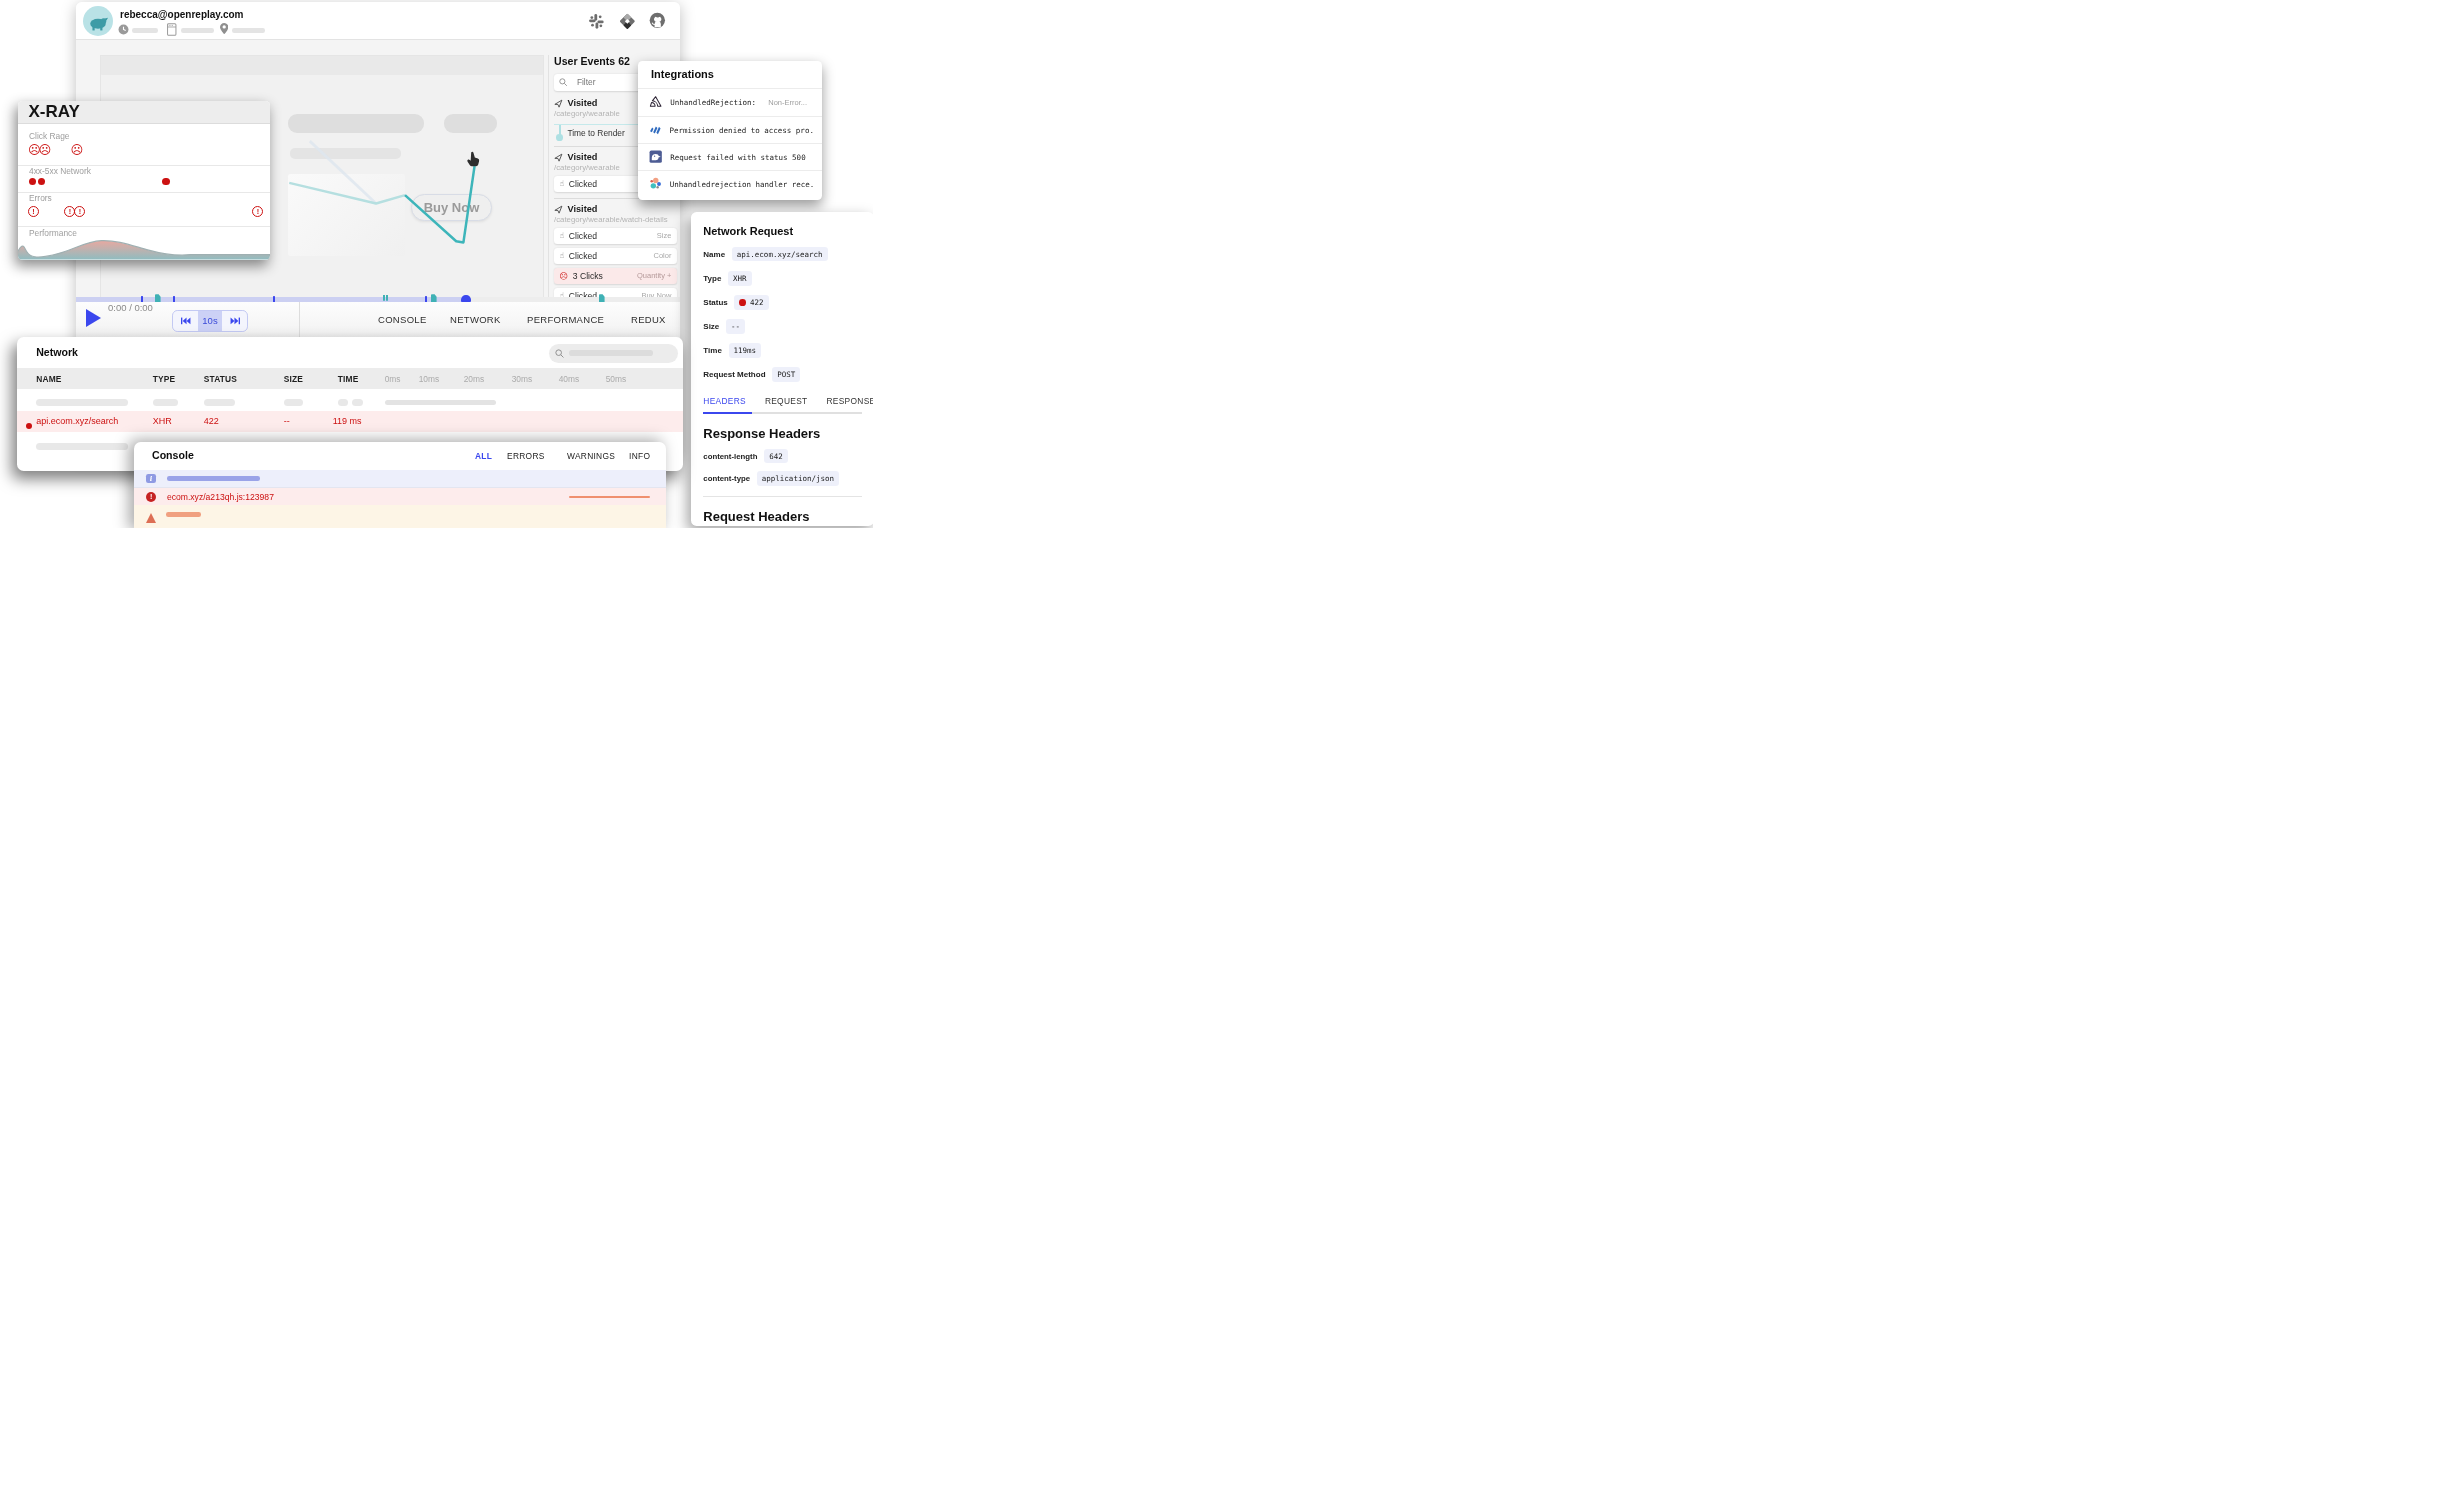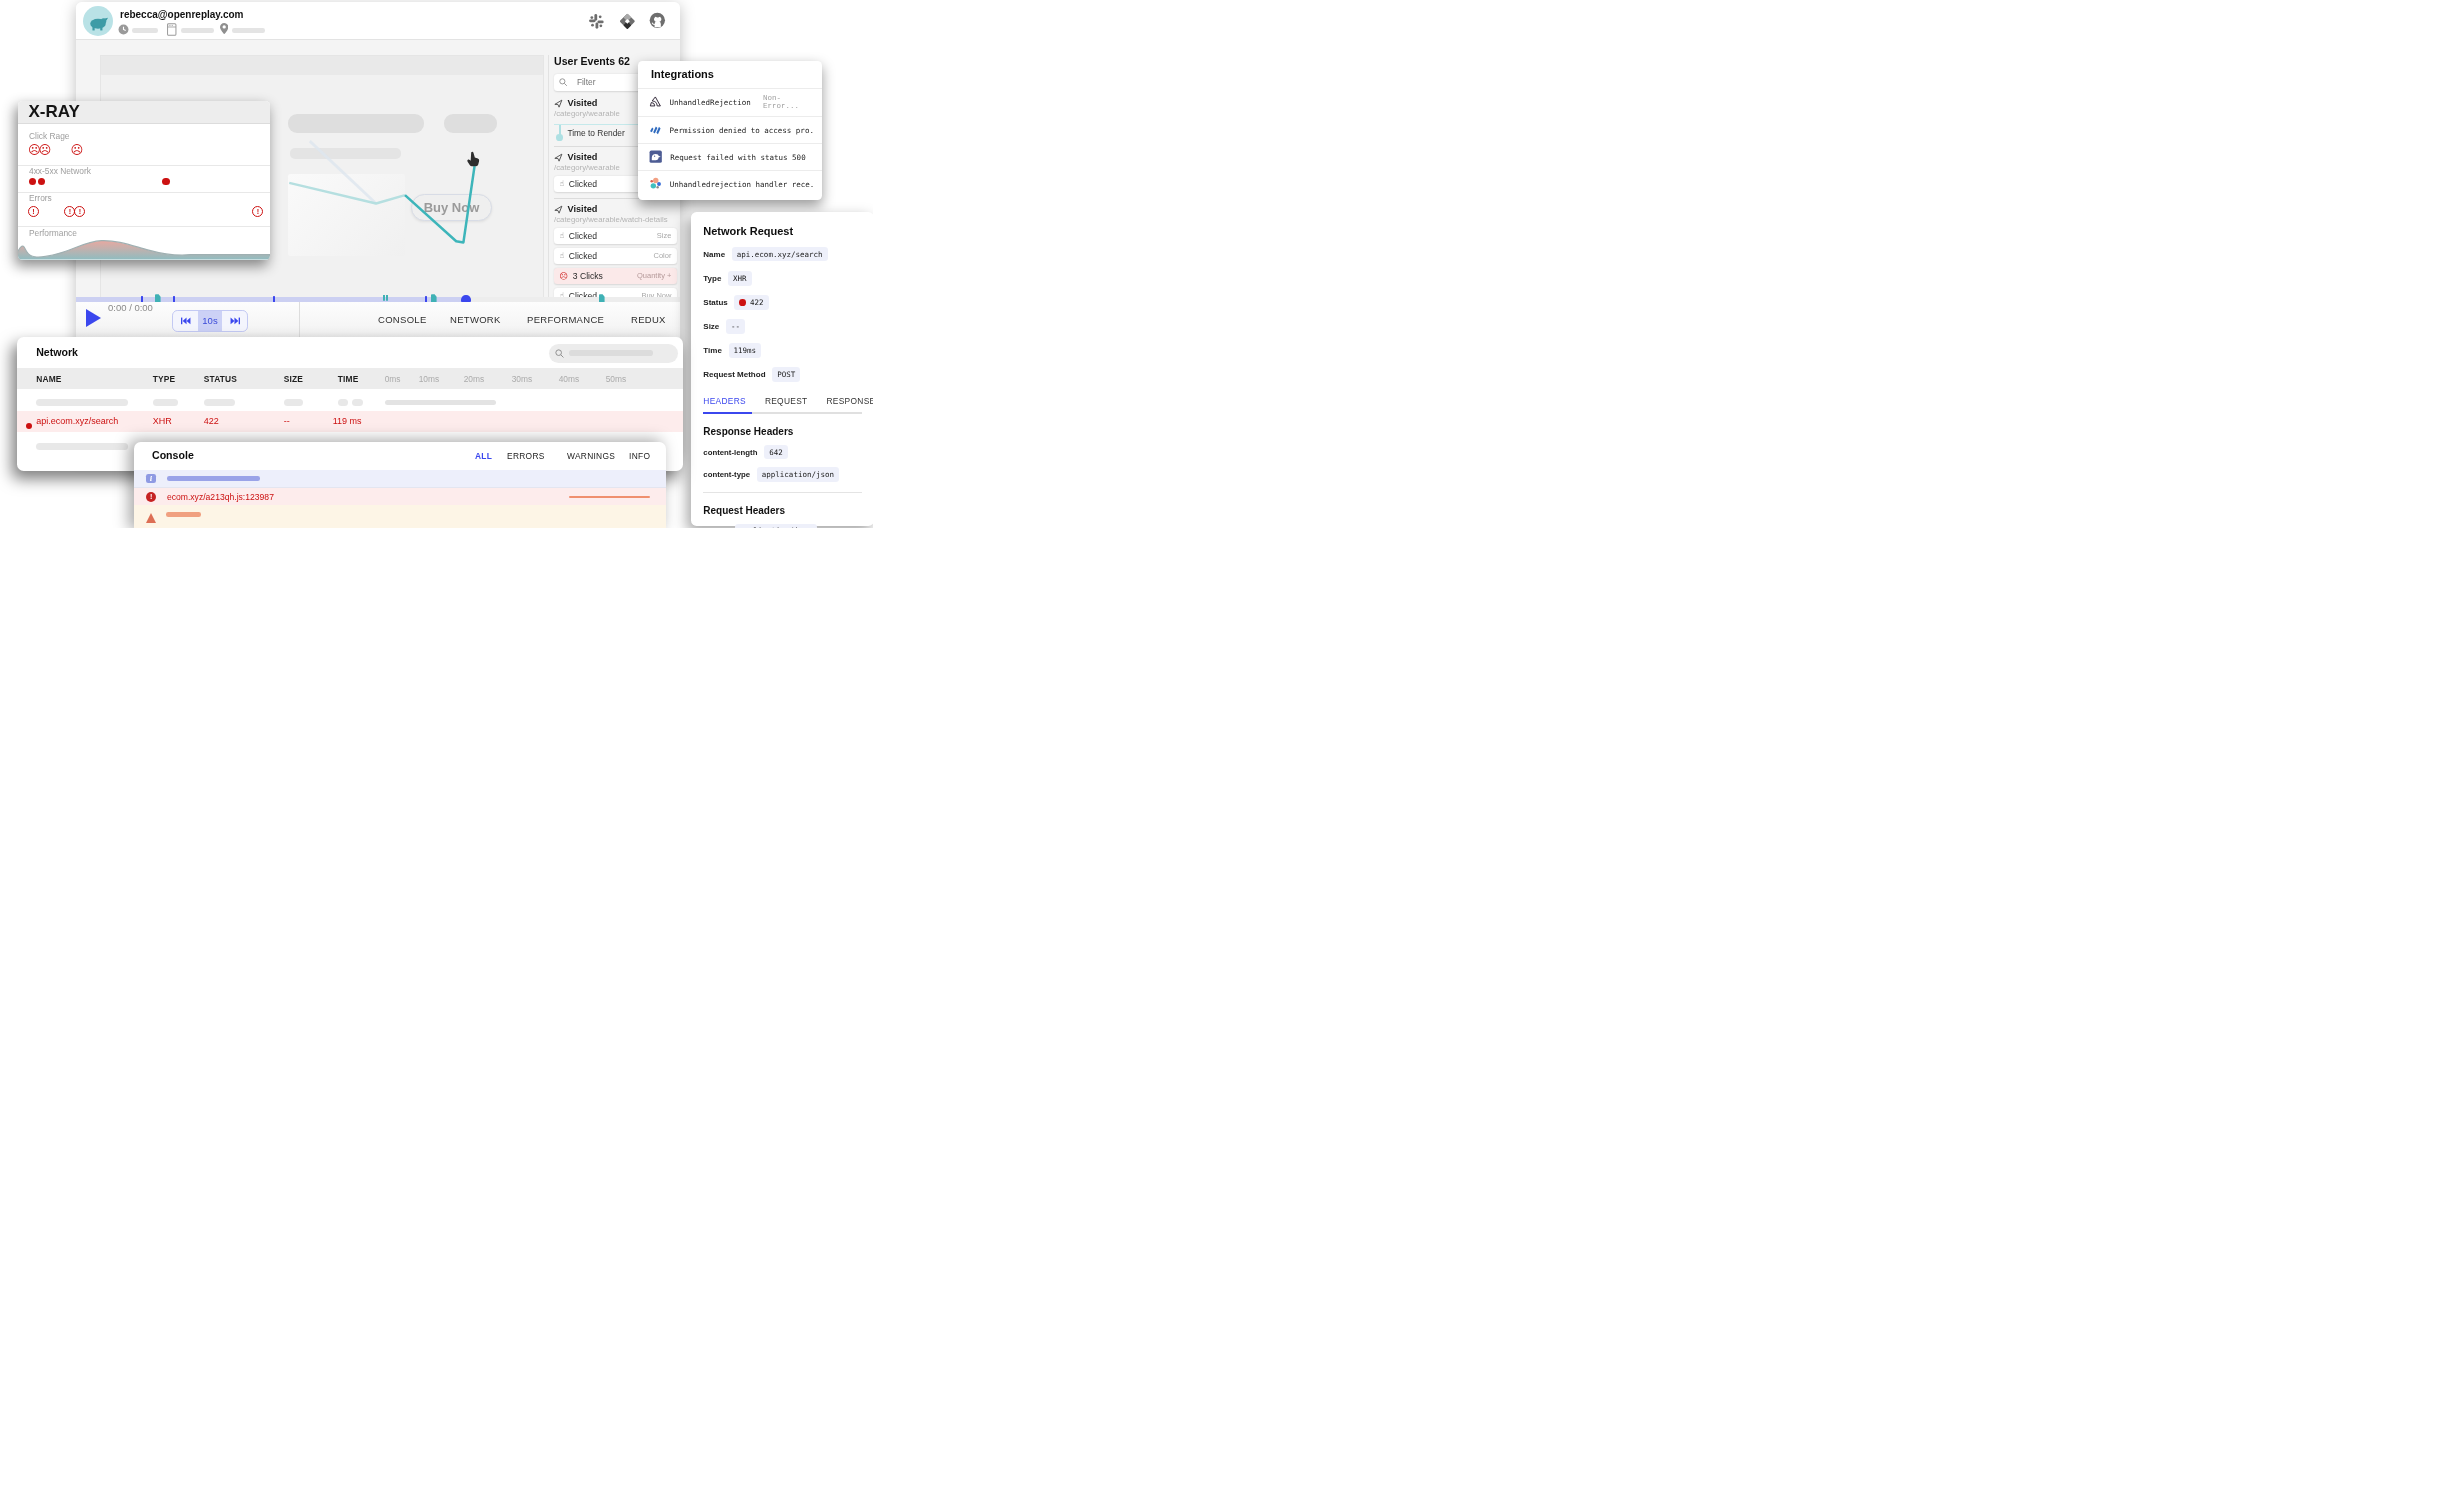--- a/index.html
+++ b/index.html
@@ -81,36 +81,36 @@
   .err-badge{width:11px;height:11px;border-radius:50%;border:1.1px solid #cc1111;color:#cc1111;
     font-size:7.2px;font-weight:bold;display:flex;align-items:center;justify-content:center;}
 
   
   #integrations{left:638px;top:61px;width:184px;height:139px;background:#fff;border-radius:4.5px;z-index:4;
     box-shadow:0 5.6px 12.3px rgba(0,0,0,.4);}
   #integrations-title{left:13px;top:6.7px;font-size:11px;font-weight:bold;color:#0d0d0d;}
   .intg-row{left:0;width:100%;height:27px;display:flex;align-items:center;padding:0 7.8px 0 11px;gap:7.8px;
     border-top:0.6px solid #ececec;font-size:7.5px;}
   .intg-text{font-family:"DejaVu Sans Mono",monospace;color:#1a1a1a;white-space:nowrap;overflow:hidden;}
-  .intg-detail{font-family:Liberation Mono, monospace;color:#9e9e9e;margin-left:4.5px;}
+  .intg-detail{font-family:Liberation Sans, sans-serif;color:#9e9e9e;margin-left:4.5px;}
 
   
   #netreq{left:691px;top:212px;width:183px;height:314px;background:#fff;border-radius:5.6px;z-index:5;
     box-shadow:-3.3px 5.6px 13.4px rgba(0,0,0,.35);padding:13.4px 12.3px;}
   #netreq-title{font-size:11px;font-weight:bold;color:#0d0d0d;}
   .nr-row{display:flex;align-items:center;margin-top:9.5px;gap:6.7px;}
   .nr-label{font-size:8px;font-weight:bold;color:#222;}
   .nr-pill{background:#eef0fa;border-radius:3.3px;padding:2.8px 5px;font-family:"DejaVu Sans Mono",monospace;
     font-size:7.5px;color:#1a1a1a;display:flex;align-items:center;gap:3.9px;}
   .nr-dot{width:6.7px;height:6.7px;border-radius:50%;background:#cc1111;}
   #nr-tabs{display:flex;gap:19px;margin-top:14.5px;font-size:8.4px;letter-spacing:0.3px;color:#333;}
   #nr-tab-headers{color:#3b47ee;}
   #nr-tabline{position:relative;height:1.7px;background:#e0e0e0;margin-top:5.6px;}
   #nr-tabline .active{position:absolute;left:0;top:0;width:49px;height:1.7px;background:#3b47ee;}
-  .nr-section{font-size:10px;font-weight:bold;color:#111;margin-top:12.3px;}
+  .nr-section{font-size:13px;font-weight:bold;color:#111;margin-top:12.3px;}
   .nr-hrow{display:flex;align-items:center;gap:6.7px;margin-top:7.8px;}
   .nr-hlabel{font-size:7.8px;font-weight:bold;color:#222;}
   #nr-divider{height:0.6px;background:#e4e4e4;margin-top:10px;}
 
   
   #network{left:16.7px;top:337px;width:666px;height:134px;background:#fff;border-radius:6.7px;z-index:5;
     box-shadow:-4.5px 7.8px 14.5px rgba(0,0,0,.5);}
   #network-title{left:19.5px;top:9px;font-size:10.6px;font-weight:bold;color:#0d0d0d;}
   #net-search{left:532px;top:6.7px;width:129px;height:19px;background:#ececec;border-radius:9.5px;
     display:flex;align-items:center;padding:0 6.7px;gap:4.5px;}

